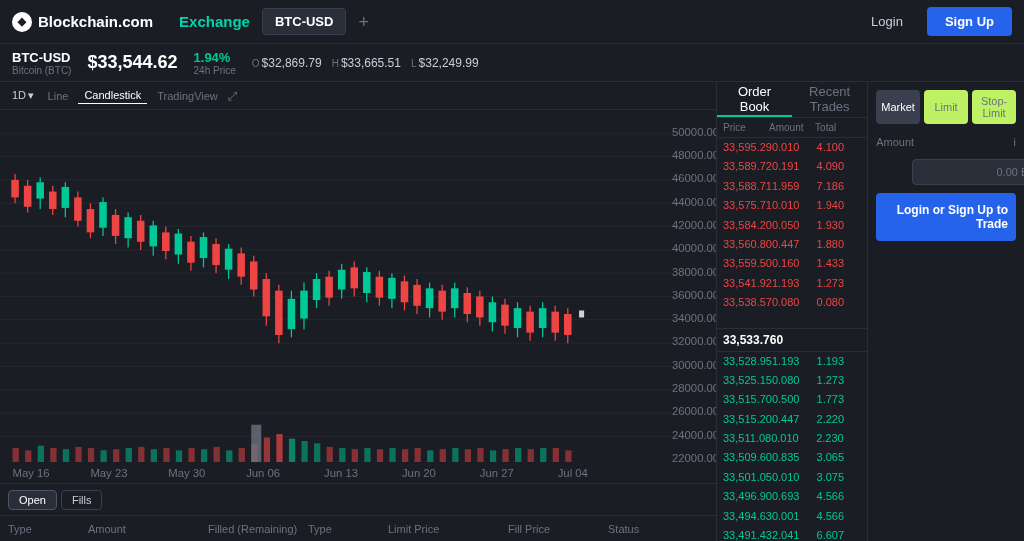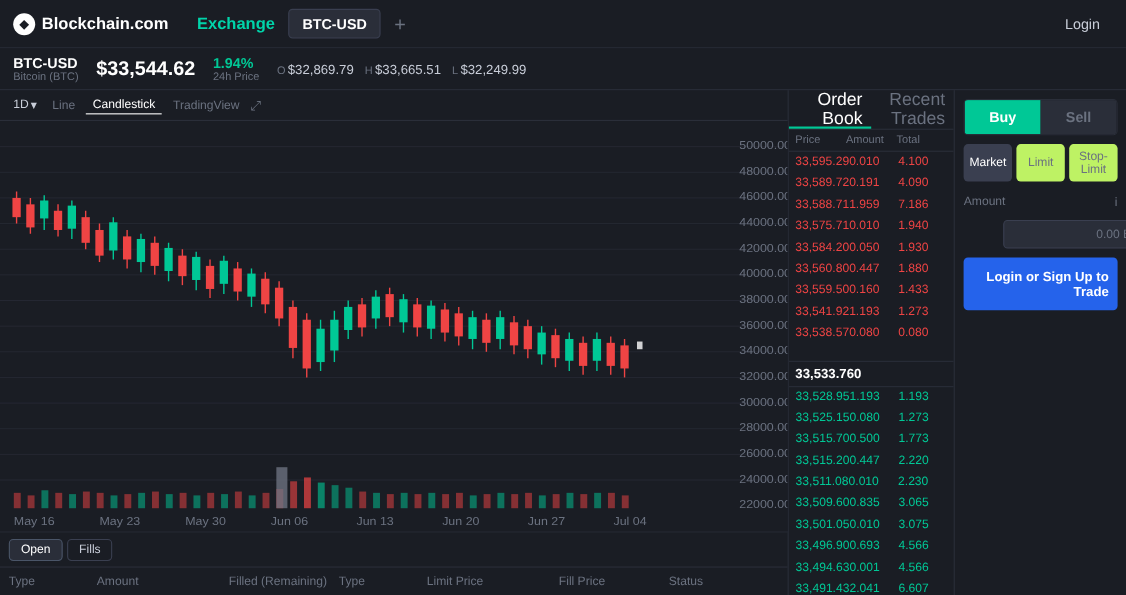--- a/index.html
+++ b/index.html
@@ -236,24 +236,23 @@
       display: flex;
       border-bottom: 1px solid #2a2e39;
       height: 36px;
     }
     .panel-tab {
       flex: 1;
       background: transparent;
       border: none;
       border-bottom: 2px solid transparent;
       color: #6b7280;
-      font-size: 16px;
+      font-size: 13px;
       cursor: pointer;
       padding: 0 8px;
-      text-align: right;
     }
     .panel-tab.active {
       color: #fff;
       border-bottom: 2px solid #00c896;
     }
     .ob-header {
       display: grid;
       grid-template-columns: 1fr 1fr 1fr;
       padding: 4px 6px;
       color: #6b7280;
@@ -372,20 +371,21 @@
 <div class="header">
   <div class="logo">
     <div class="logo-icon">◆</div>
     <span class="logo-blockchain">Blockchain.com</span>
     <span class="logo-exchange">Exchange</span>
   </div>
   <button class="pair-btn">BTC-USD</button>
   <button class="add-btn">+</button>
   <div class="header-spacer"></div>
   <button class="login-btn">Login</button>
+  <button class="signup-btn">Sign Up</button>
 </div>
 
 <div class="ticker-bar">
   <div>
     <div class="ticker-pair">BTC-USD</div>
     <div class="ticker-sub">Bitcoin (BTC)</div>
   </div>
   <div>
     <div class="ticker-price">$33,544.62</div>
   </div>
@@ -772,24 +772,20 @@
         </div>
       <div class="ob-row buy">
           <span>33,491.43</span>
           <span>2.041</span>
           <span>6.607</span>
         </div>
     </div>
   </div>
 
   <div class="right-panel">
-    <div class="buy-sell-tabs">
-      <button class="bs-tab buy">Buy</button>
-      <button class="bs-tab sell">Sell</button>
-    </div>
     <div class="order-type-tabs">
       <button class="ot-tab active">Market</button>
       <button class="ot-tab">Limit</button>
       <button class="ot-tab">Stop-Limit</button>
     </div>
     <div class="amount-row">
       <span>Amount</span>
       <span>ℹ</span>
     </div>
     <input class="amount-input" type="text" value="0.00 BTC" readonly="" style="">

